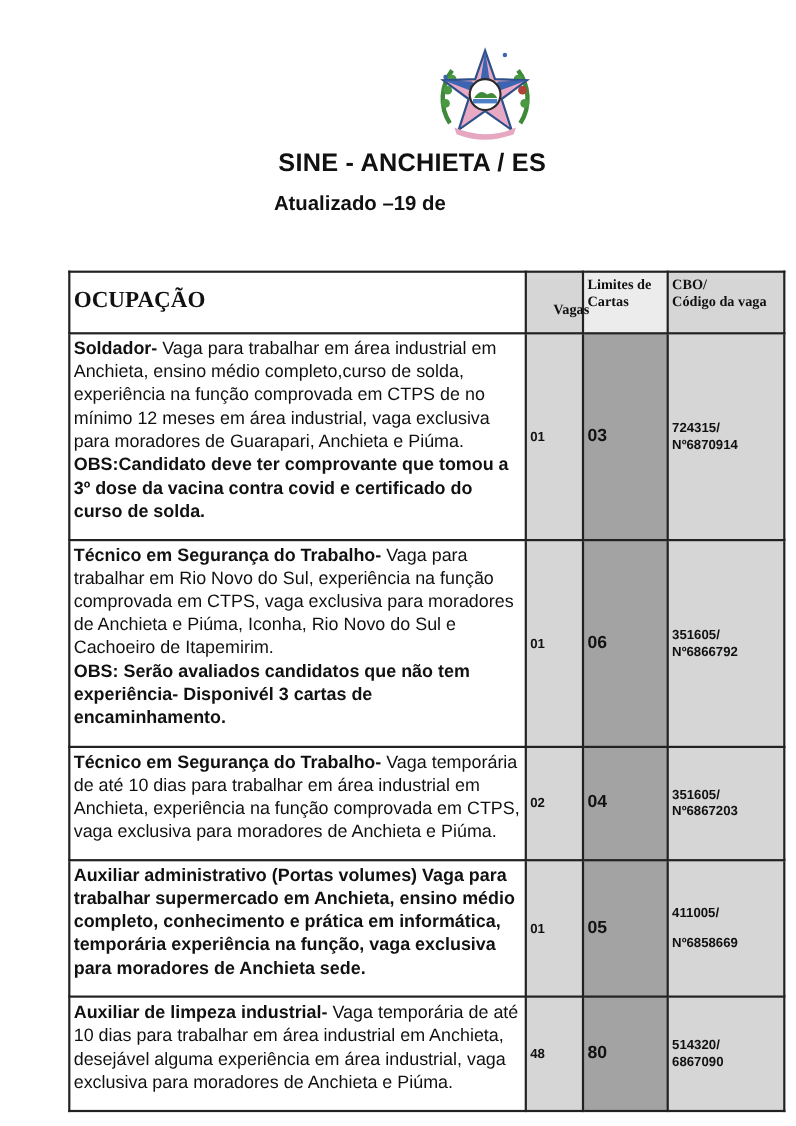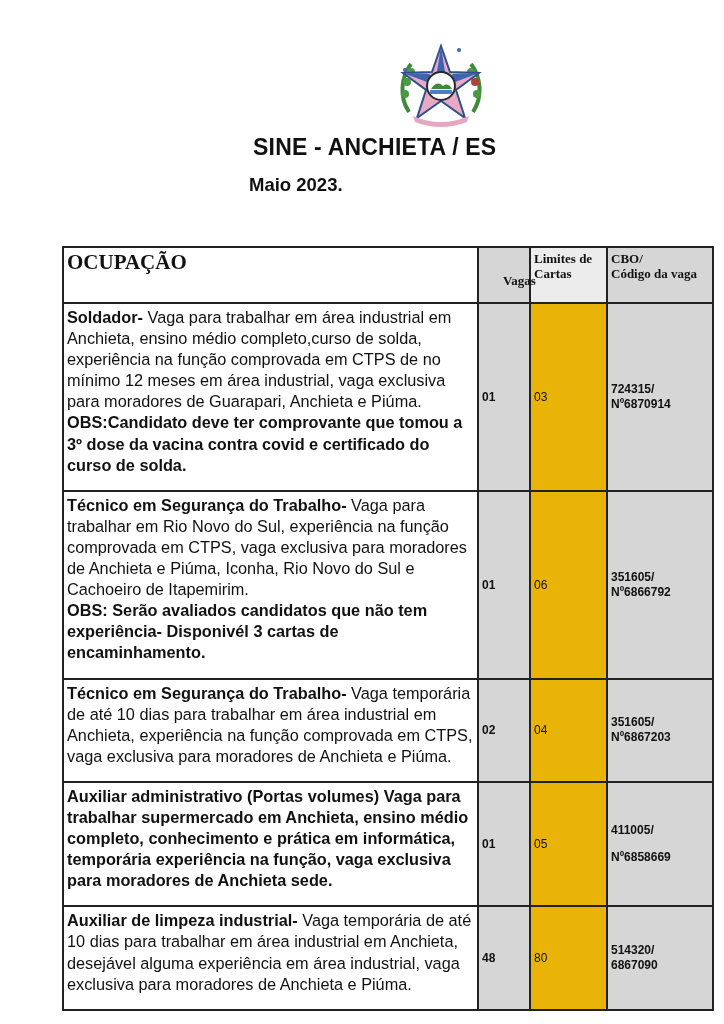--- a/index.html
+++ b/index.html
@@ -8,28 +8,28 @@
   .logo-text { position: absolute; right: 110px; top: 22px; text-align: right; }
   .gov1, .gov2 { font-family: "DejaVu Sans", sans-serif; font-weight: bold; font-size: 12.5px; line-height: 14px; color: #3a3a3a; letter-spacing: 0.1px; }
   .sec1, .sec2 { font-family: "Liberation Sans", sans-serif; font-style: italic; font-size: 8.6px; line-height: 11px; color: #444; }
   .crest { position: absolute; left: 140px; top: 0; width: 92px; height: 86px; }
   .title { position: absolute; left: 253px; top: 134px; font-size: 23px; font-weight: bold; letter-spacing: 0.2px; }
   .updated { position: absolute; left: 249px; top: 174px; font-size: 18.5px; font-weight: bold; line-height: 21px; width: 200px; }
   table { position: absolute; left: 62px; top: 246px; width: 650px; border-collapse: collapse; table-layout: fixed; }
   td, th { border: 2px solid #222; vertical-align: middle; padding: 0 3px; }
   col.c1 { width: 415px; } col.c2 { width: 52px; } col.c3 { width: 77px; } col.c4 { width: 106px; }
   th { font-family: "Liberation Serif", serif; font-weight: bold; text-align: left; height: 42px; }
-  th.occ { font-size: 21px; vertical-align: top; padding-top: 2px; background: #fff; }
+  th.occ { font-size: 21px; vertical-align: top; padding-top: 12px; background: #fff; }
   th.vagas { font-size: 13px; background: #d6d6d6; padding-top: 12px; padding-left: 24px; }
   th.lim { font-size: 13px; background: #ececec; line-height: 15px; vertical-align: top; padding-top: 3px; }
   th.cbo { font-size: 13px; background: #d6d6d6; line-height: 15px; vertical-align: top; padding-top: 3px; }
   td.desc { font-size: 16.3px; line-height: 21.1px; padding: 3px 3px 14px 3px; background: #fff; }
   td.desc b { font-weight: bold; }
   td.num { font-size: 12px; font-weight: bold; background: #d6d6d6; }
-  td.num2 { font-size: 12px; font-weight: normal; background: #eab308; }
+  td.num2 { font-size: 16px; font-weight: bold; background: #a3a3a3; }
   td.cbo { font-size: 12px; font-weight: bold; background: #d6d6d6; line-height: 15px; }
   .gap { display: block; height: 12px; }
 </style>
 </head>
 <body>
 
 <div class="logo-block">
   <svg class="crest" viewBox="0 0 92 86">
 
     <path d="M14 70 C4 55 6 35 16 22" stroke="#3f8a3a" stroke-width="4" fill="none"></path>
@@ -51,21 +51,21 @@
     <rect x="35" y="48" width="22" height="4" fill="#4d7fc7"></rect>
 
     <path d="M18 74 Q46 86 74 74 L72 80 Q46 90 20 80 Z" fill="#e6a8c0"></path>
     <circle cx="10" cy="28" r="2" fill="#3d64b0"></circle>
       <circle cx="64" cy="8" r="2" fill="#3d64b0"></circle>
   </svg>
 </div>
 
 <div class="title">SINE - ANCHIETA / ES</div>
 <div class="updated">
-  <div>Maio 2023.</div>
+  <div>Atualizado –19 de</div>
 </div>
 
 <table>
   <colgroup>
       <col class="c1">
       <col class="c2">
       <col class="c3">
       <col class="c4">
     </colgroup>
   <thead>

